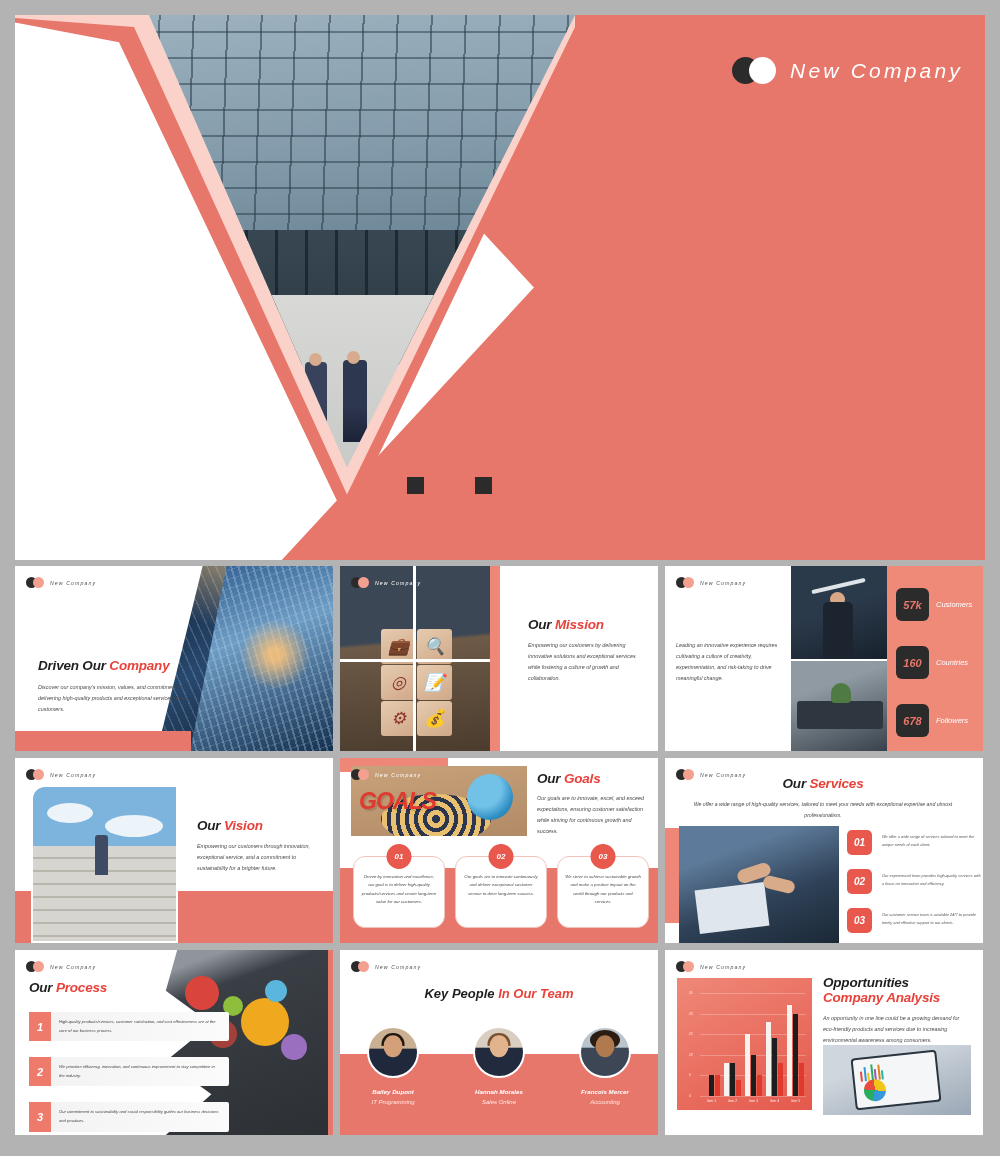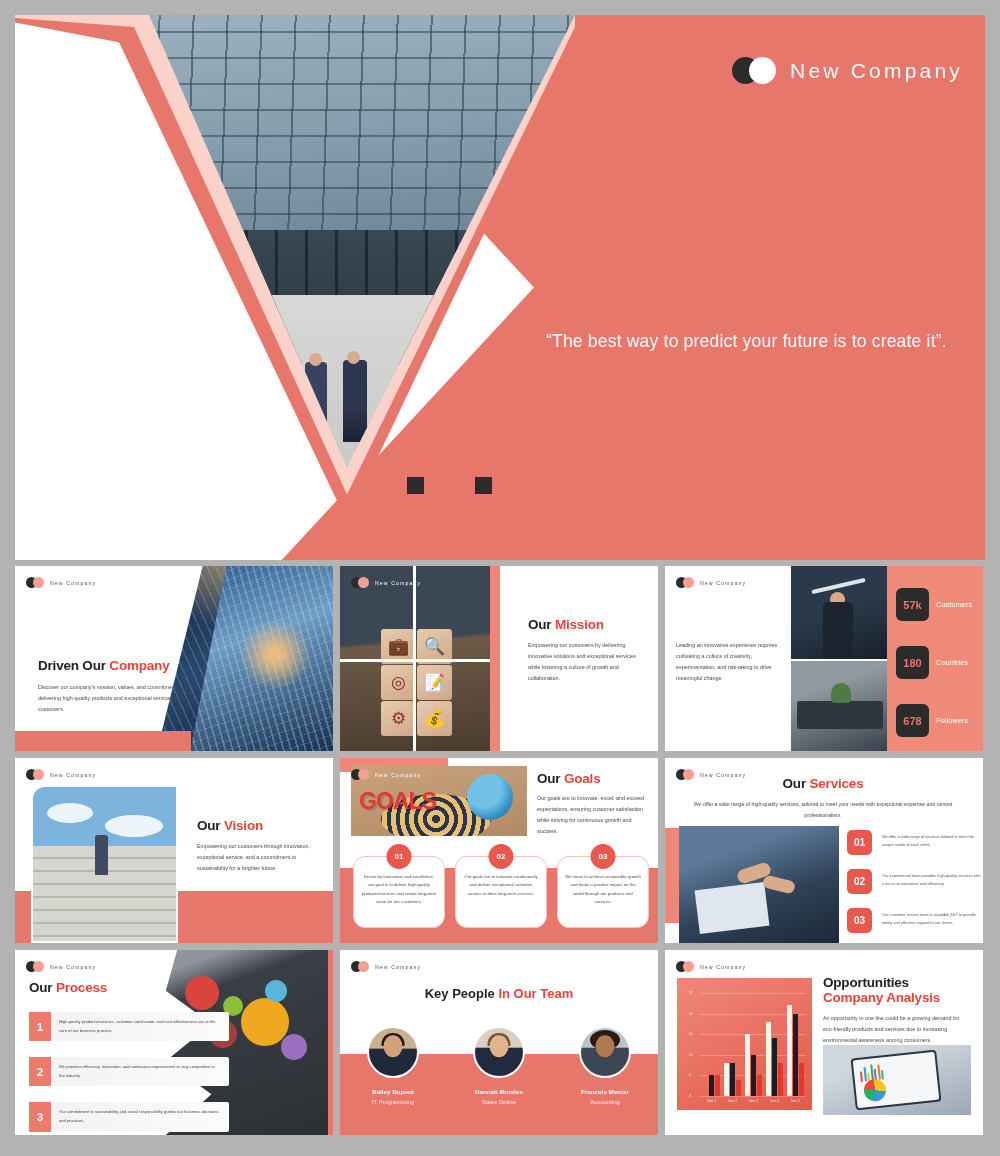--- a/index.html
+++ b/index.html
@@ -2,21 +2,21 @@
 <html><head>
 <meta charset="utf-8">
 <style>
   * { box-sizing: border-box; margin: 0; padding: 0; }
   html, body {
     width: 1000px; height: 1156px;
     background: #b3b3b3;
     font-family: "Liberation Sans", sans-serif;
     overflow: hidden;
   }
-  .page { width: 1000px; height: 1156px; position: relative; padding: 15px; }
+  .page { width: 1000px; height: 1156px; position: relative; padding: 15px; font-style: italic; }
 
   
   .hero {
     position: relative; width: 970px; height: 545px;
     background: #ffffff; overflow: hidden;
   }
   .hero-coral {
     position: absolute; inset: 0; background: #e8776b;
     clip-path: polygon(100% 0, 100% 100%, 27.5% 100%, 53.5% 50%, 27.5% 0);
   }
@@ -277,21 +277,20 @@
     </div>
 
     <div class="hero-logo">
       <span class="logo-marks">
         <span class="logo-dark"></span>
           <span class="logo-light"></span>
       </span>
       <span class="hero-logo-text">New Company</span>
     </div>
 
-    <div class="hero-tagline">“The best way to predict your future is to create it”.</div>
 
     <div class="hero-dots">
       <span class="dot dark"></span>
       <span class="dot coral"></span>
       <span class="dot dark"></span>
     </div>
   </div>
 
   <div class="grid">
 
@@ -348,21 +347,21 @@
       <div class="s3-img2">
         <div class="s3-table"></div>
         <div class="s3-plant"></div>
       </div>
       <div class="s3-panel">
         <div class="stat-row" style="top:22px">
           <span class="stat-box">57k</span>
           <span class="stat-label">Customers</span>
         </div>
         <div class="stat-row" style="top:80px">
-          <span class="stat-box">180</span>
+          <span class="stat-box">160</span>
           <span class="stat-label">Countries</span>
         </div>
         <div class="stat-row" style="top:138px">
           <span class="stat-box">678</span>
           <span class="stat-label">Followers</span>
         </div>
       </div>
       <div class="logo">
         <span class="marks">
             <span class="m-dark"></span>

